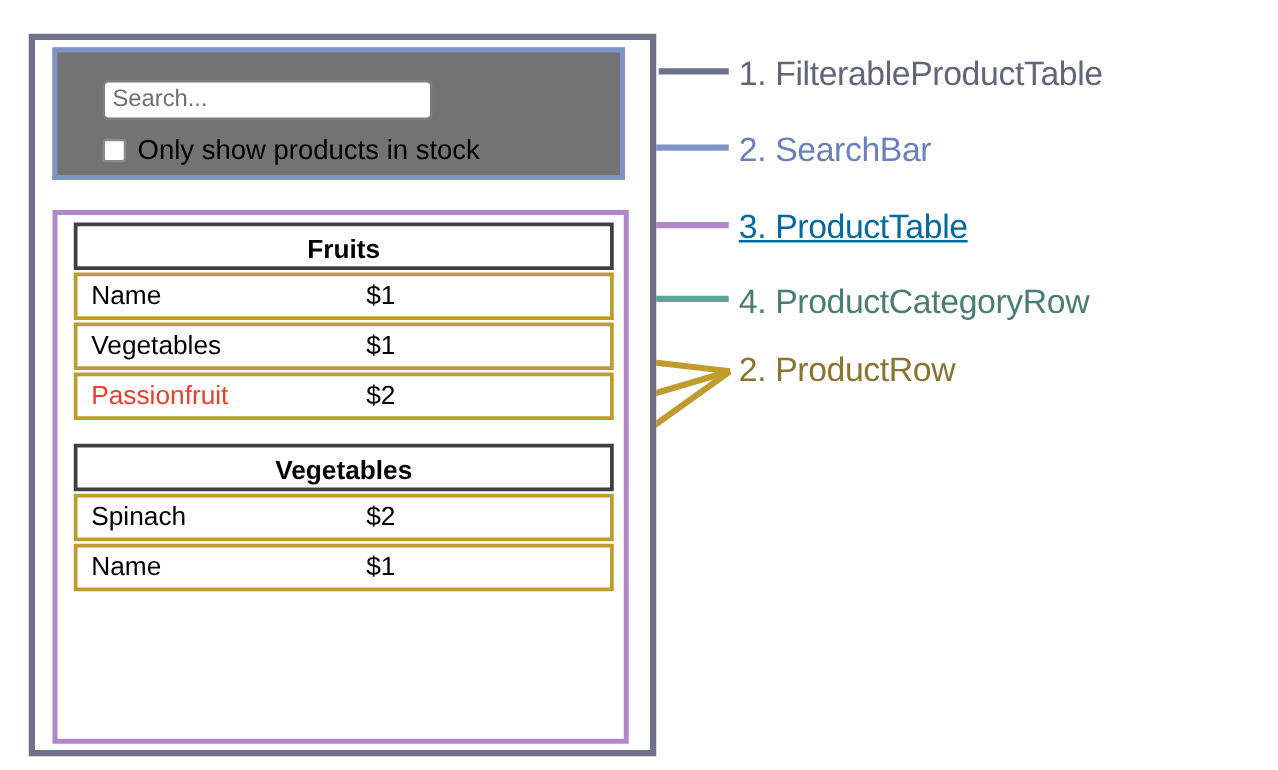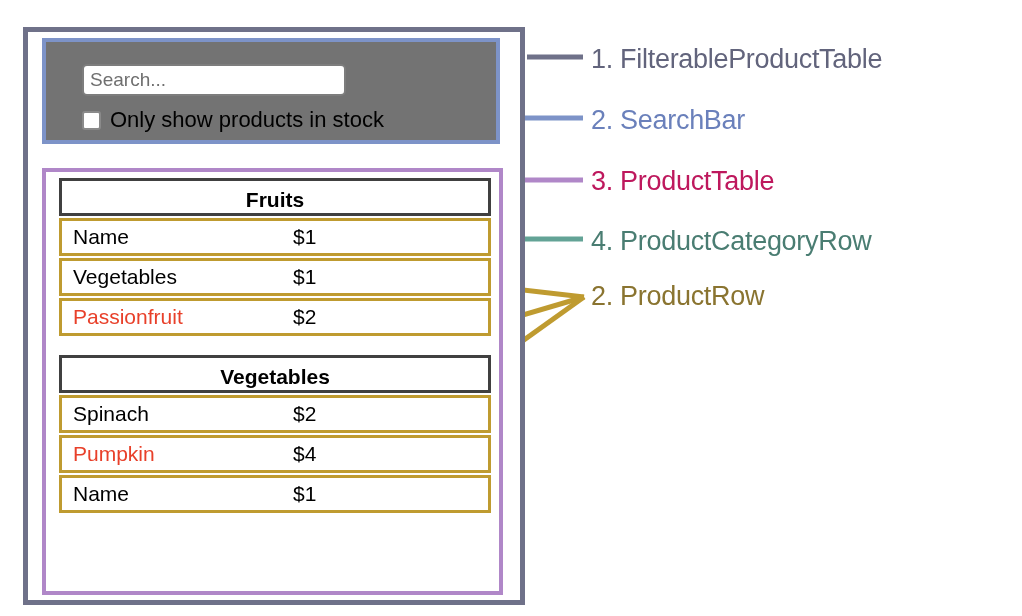--- a/index.html
+++ b/index.html
@@ -175,21 +175,21 @@
   
   .annotation {
     position: absolute;
     font-size: 27px;
     font-weight: 400;
     letter-spacing: -0.3px;
     white-space: nowrap;
   }
   #annotation-1 { left: 591px; top: 44px;  color: #62647c; }
   #annotation-2 { left: 591px; top: 105px; color: #6a80bb; }
-  #annotation-3 { left: 591px; top: 166px; color: #be185d; }
+  #annotation-3 { left: 591px; top: 166px; color: #0369a1; text-decoration: underline; }
   #annotation-4 { left: 591px; top: 226px; color: #4a7d72; }
   #annotation-5 { left: 591px; top: 281px; color: #8a7430; }
 </style>
 </head>
 <body>
 
 <svg id="connector-layer" viewBox="0 0 1022 616" width="1022" height="616">
   <line x1="527" y1="57" x2="583" y2="57" stroke="#6f7189" stroke-width="5"></line>
   <line x1="499" y1="118" x2="583" y2="118" stroke="#7d93c8" stroke-width="5"></line>
   <line x1="502" y1="180" x2="583" y2="180" stroke="#b087c8" stroke-width="5"></line>
@@ -236,24 +236,20 @@
 
     <div class="category-row">
       <span class="category-label">Vegetables</span>
     </div>
 
     <div class="product-row">
       <span class="cell-name">Spinach</span>
       <span class="cell-price">$2</span>
     </div>
 
-    <div class="product-row">
-      <span class="cell-name out-of-stock">Pumpkin</span>
-      <span class="cell-price">$4</span>
-    </div>
 
     <div class="product-row">
       <span class="cell-name">Name</span>
       <span class="cell-price">$1</span>
     </div>
 
   </div>
 </div>
 
 <div class="annotation" id="annotation-1">1. FilterableProductTable</div>

